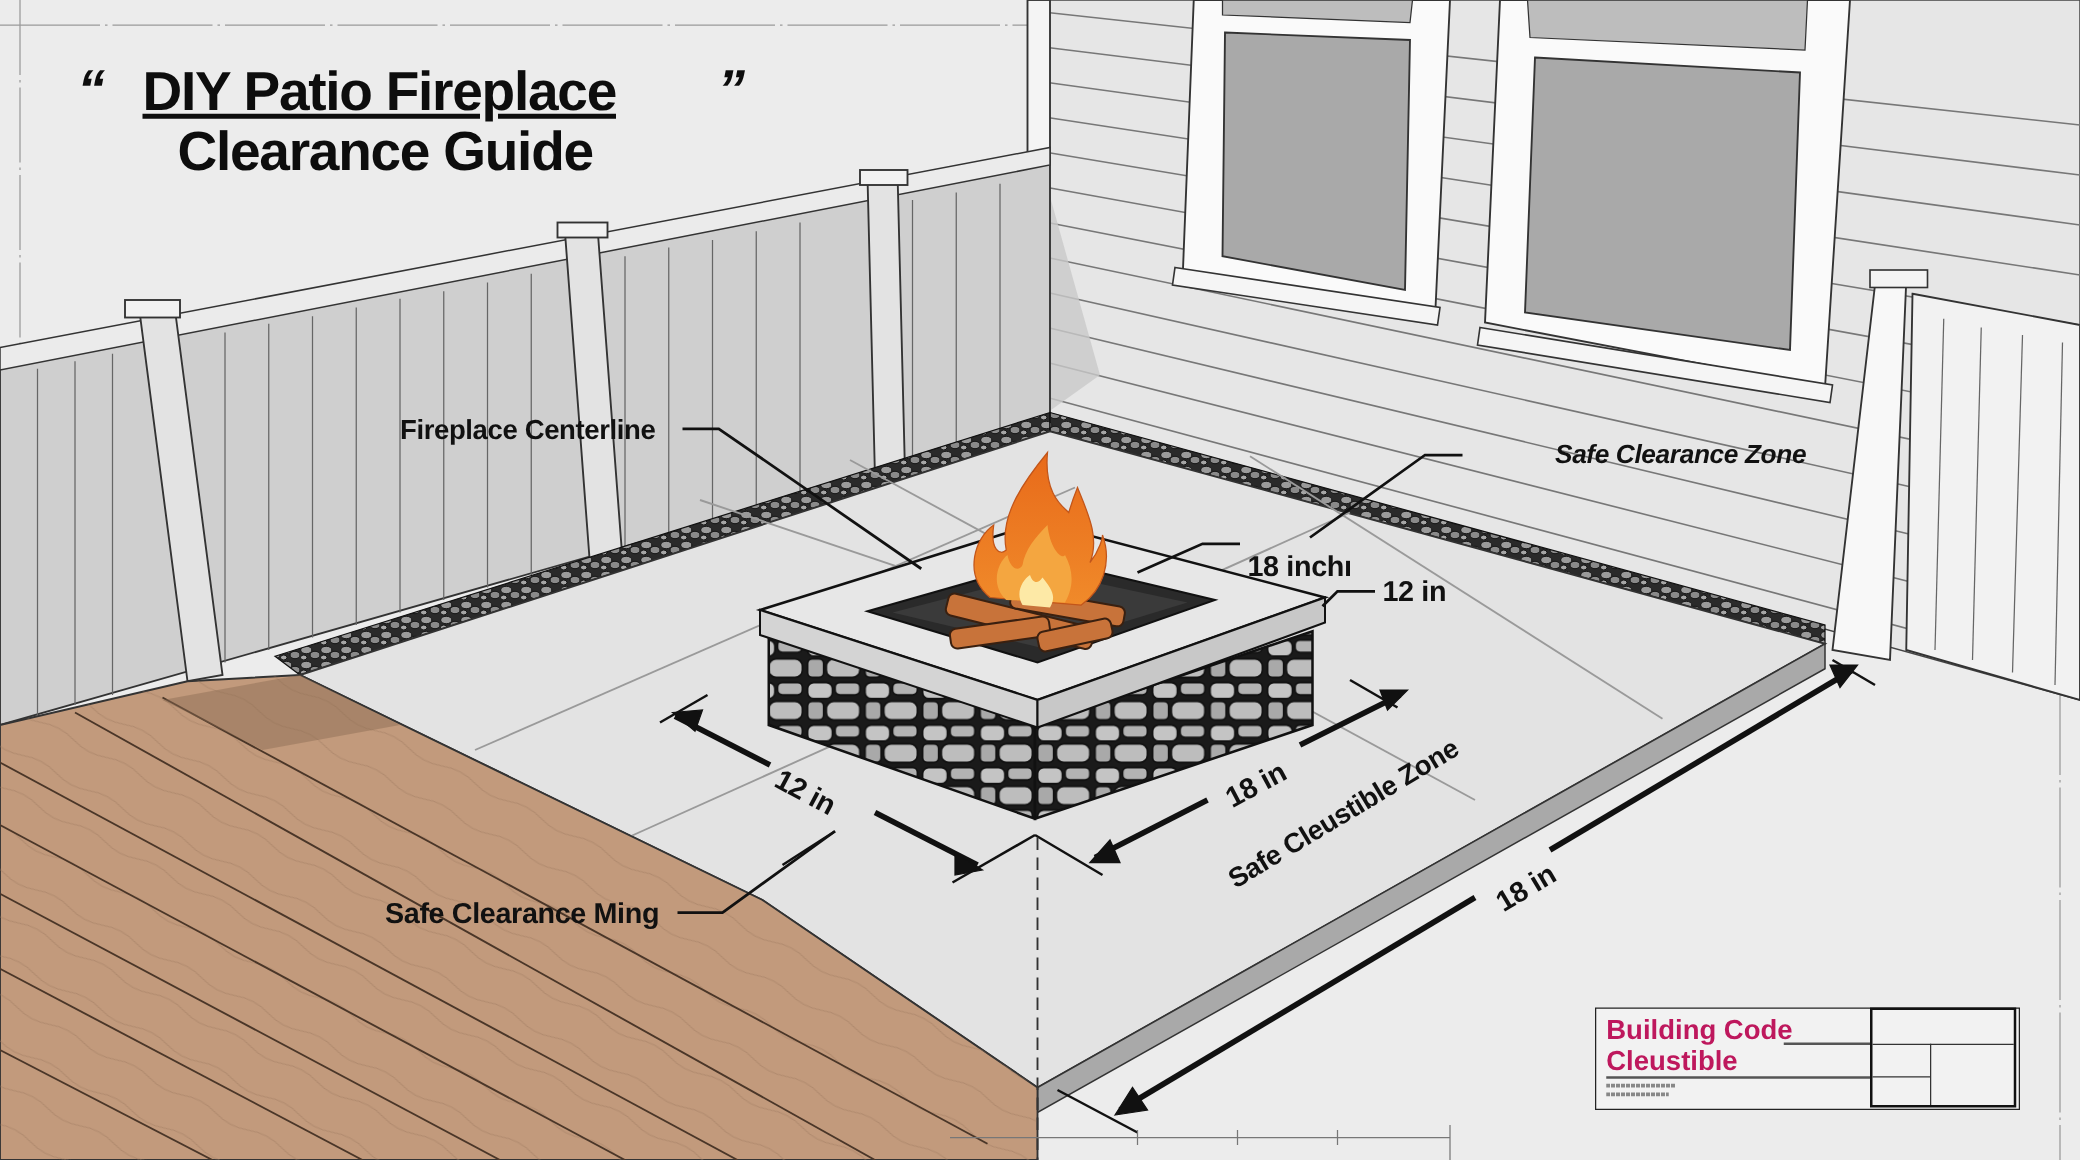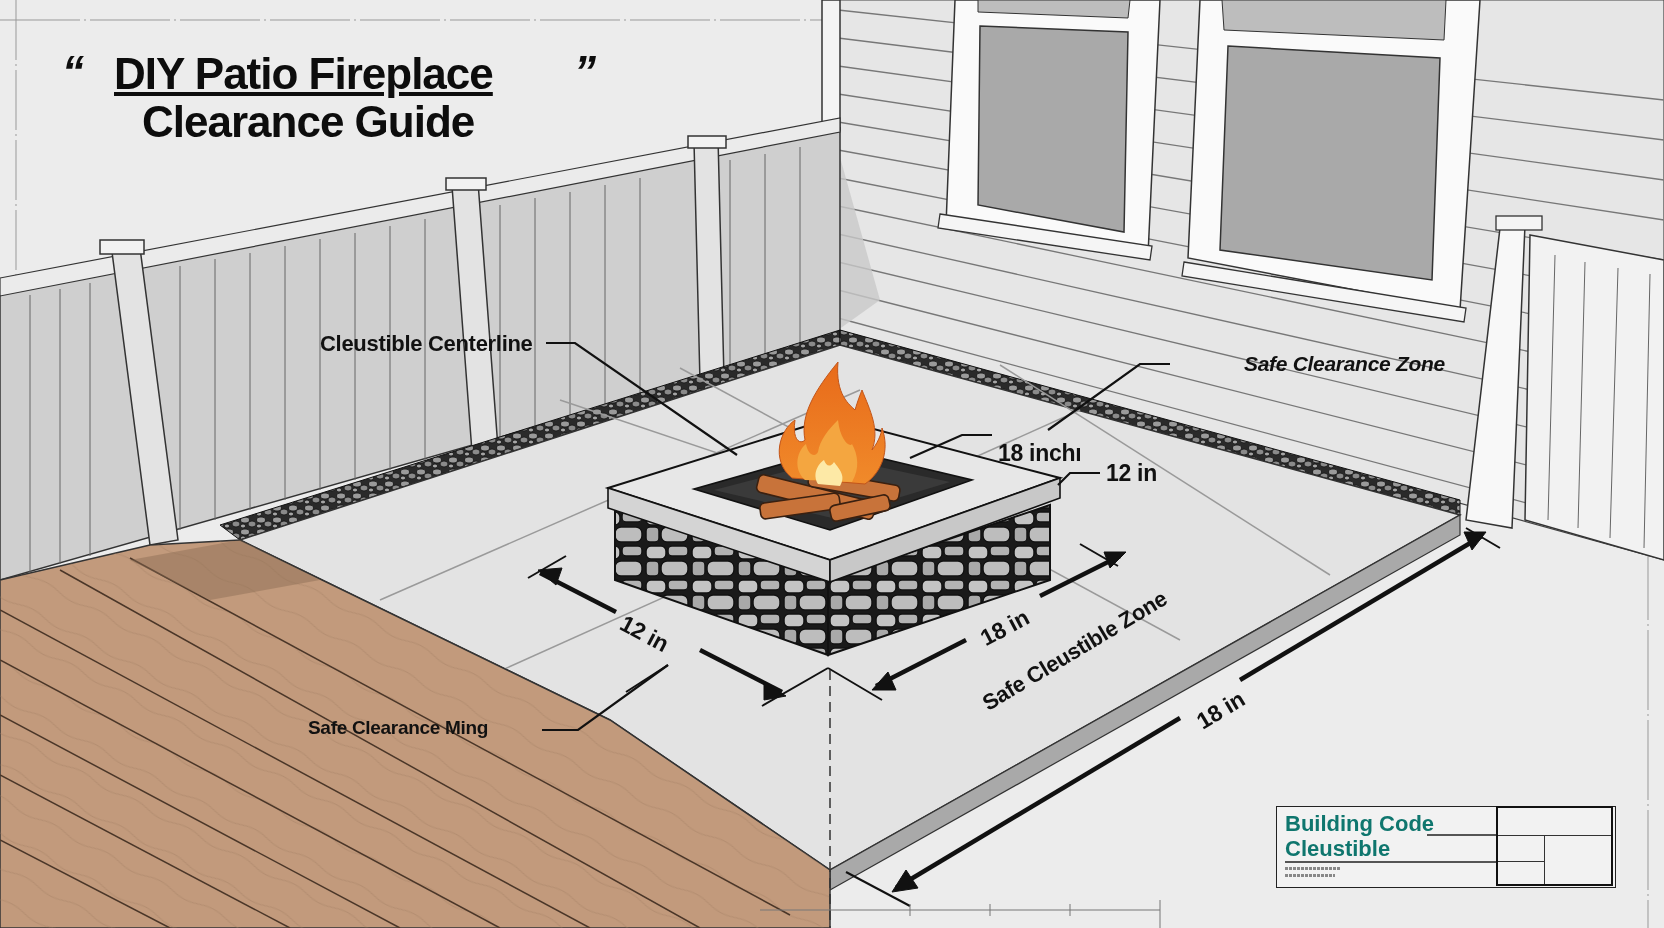--- a/index.html
+++ b/index.html
@@ -14,21 +14,21 @@
     position: absolute; left: 62px; top: 50px; font-family: "Liberation Sans", sans-serif;
     font-weight: 700; color: #0d0d0d; font-size: 44px; line-height: 48px; letter-spacing: -1px;
   }
   .title .quote { position: absolute; font-size: 44px; font-style: italic; }
   .title .line1 { position: absolute; left: 52px; top: 0; white-space: nowrap; text-decoration: underline; }
   .title .line2 { position: absolute; left: 52px; top: 48px; white-space: nowrap; margin-left: 28px; }
   .title-block {
     position: absolute; left: 1276px; top: 806px; width: 338px; height: 80px;
     border: 1.5px solid #222; background: #f2f2f2;
   }
-  .tb-text { position: absolute; left: 8px; top: 4px; font-weight: 700; font-size: 22px; line-height: 25px; color: #0f766e; }
+  .tb-text { position: absolute; left: 8px; top: 4px; font-weight: 700; font-size: 22px; line-height: 25px; color: #be185d; }
   .tb-grid { position: absolute; left: 219px; top: -1px; width: 117px; height: 80px; border: 2.5px solid #111; box-sizing: border-box; }
   .tb-h1 { position: absolute; left: 0; right: 0; top: 27px; border-top: 1.5px solid #333; }
   .tb-v1 { position: absolute; left: 46px; top: 27px; bottom: 0; border-left: 1.5px solid #333; }
   .tb-h2 { position: absolute; left: 0; width: 46px; top: 53px; border-top: 1.5px solid #333; }
   .tb-rule { position: absolute; height: 1.5px; background: #555; }
   .tb-fine { position: absolute; height: 3px; background: repeating-linear-gradient(90deg, #888 0 3px, transparent 3px 4px); }
 </style>
 </head>
 <body>
 
@@ -242,25 +242,25 @@
     </g>
   </svg>
 
   <div class="title">
     <span class="quote" style="left:0;top:-2px">“</span>
     <span class="line1">DIY Patio Fireplace</span>
     <span class="quote" style="left:512px;top:-2px">”</span>
     <span class="line2">Clearance Guide</span>
   </div>
 
-  <div class="label" style="left:320px;top:331px;font-size:22px;">Cleustible Centerline</div>
+  <div class="label" style="left:320px;top:331px;font-size:22px;">Fireplace Centerline</div>
   <div class="label" style="left:1244px;top:352px;font-size:21px;font-style:italic;">Safe Clearance Zone</div>
   <div class="label" style="left:998px;top:440px;font-size:23px;">18 inchı</div>
   <div class="label" style="left:1106px;top:460px;font-size:23px;">12 in</div>
-  <div class="label" style="left:308px;top:717px;font-size:19px;">Safe Clearance Ming</div>
+  <div class="label" style="left:308px;top:717px;font-size:23px;">Safe Clearance Ming</div>
 
   <div class="label" style="left:628px;top:610px;font-size:23px;transform:rotate(28deg);transform-origin:left top;">12 in</div>
   <div class="label" style="left:976px;top:628px;font-size:23px;transform:rotate(-28deg);transform-origin:left top;">18 in</div>
   <div class="label" style="left:978px;top:694px;font-size:22px;transform:rotate(-31deg);transform-origin:left top;">Safe Cleustible Zone</div>
   <div class="label" style="left:1192px;top:712px;font-size:23px;transform:rotate(-31deg);transform-origin:left top;">18 in</div>
 
   <div class="title-block">
     <div class="tb-text">
       <div>Building Code</div>
       <div>Cleustible</div>

